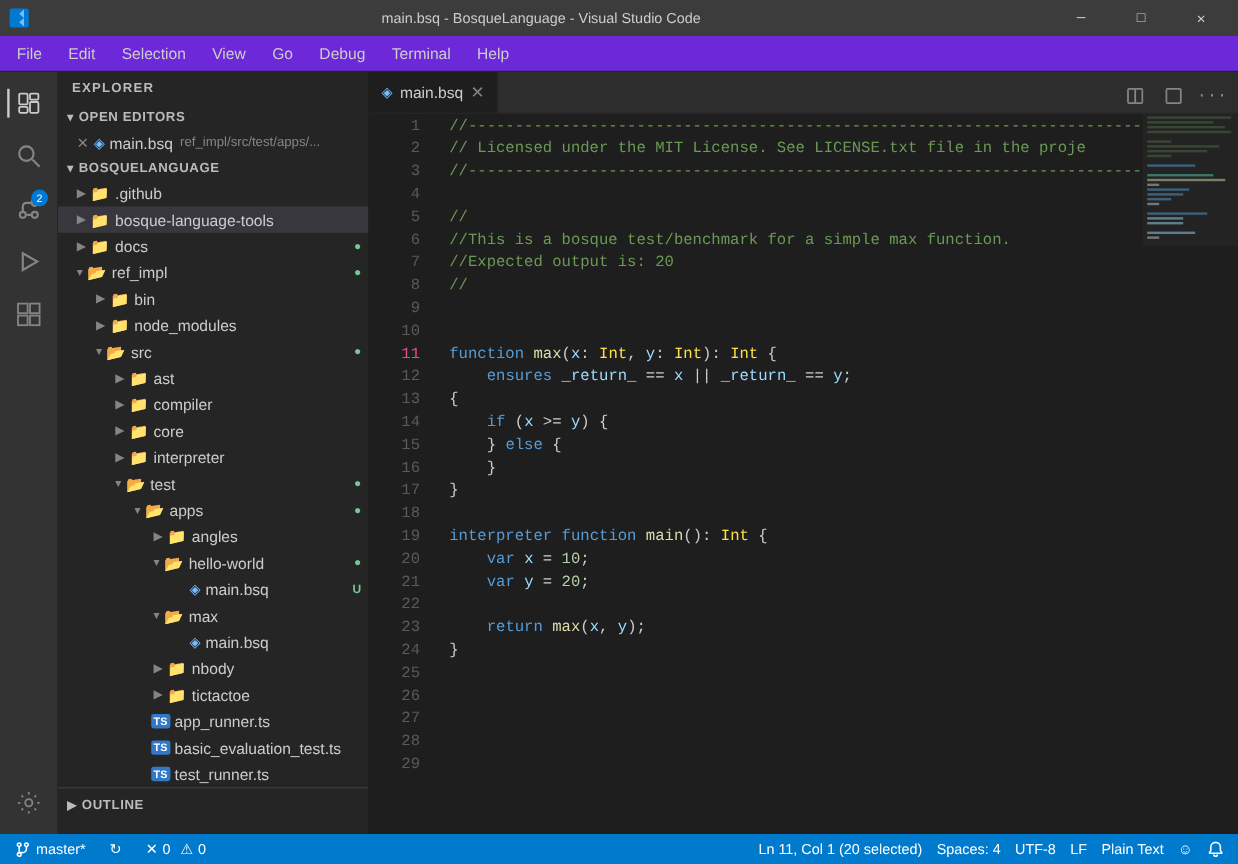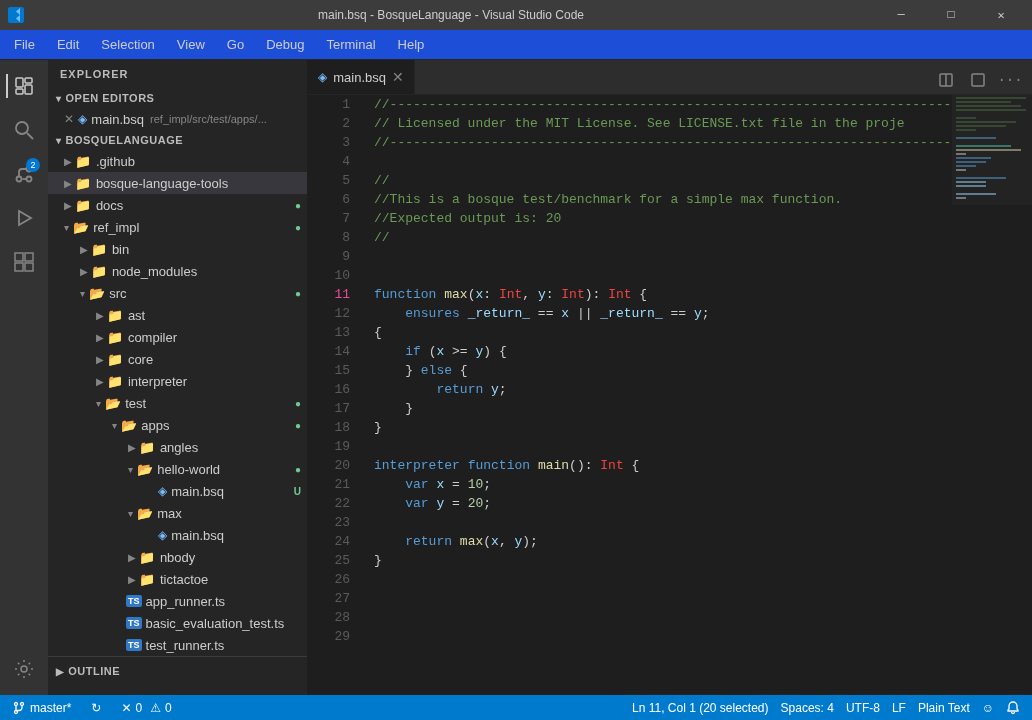--- a/index.html
+++ b/index.html
@@ -53,21 +53,21 @@
       height: 30px;
       display: flex;
       align-items: center;
       justify-content: center;
       cursor: pointer;
       font-size: 12px;
       color: #cccccc;
     }
     
     #menubar {
-      background: #1d4ed8;
+      background: #6d28d9;
       height: 30px;
       display: flex;
       align-items: center;
       padding: 0 4px;
       gap: 2px;
       border-bottom: 1px solid #252526;
     }
     .menu-item {
       padding: 4px 10px;
       cursor: pointer;
@@ -272,21 +272,21 @@
     #code-content::-webkit-scrollbar-thumb { background: #424242; }
     .code-line {
       display: block;
       white-space: pre;
       height: 19px;
     }
     
     .c-comment { color: #6a9955; }
     .c-keyword { color: #569cd6; }
     .c-function { color: #dcdcaa; }
-    .c-type { color: #ef4444; }
+    .c-type { color: #fde047; }
     .c-number { color: #b5cea8; }
     .c-namespace { color: #4ec9b0; }
     .c-variable { color: #9cdcfe; }
     
     #minimap {
       width: 80px;
       background: #1e1e1e;
       overflow: hidden;
       opacity: 0.7;
     }
@@ -628,21 +628,20 @@
         <span class="code-line c-comment">//This is a bosque test/benchmark for a simple max function.</span>
         <span class="code-line c-comment">//Expected output is: 20</span>
         <span class="code-line c-comment">//</span>
         <span class="code-line"> </span>
         <span class="code-line"> </span>
         <span class="code-line"><span class="c-keyword">function</span> <span class="c-function">max</span>(<span class="c-variable">x</span>: <span class="c-type">Int</span>, <span class="c-variable">y</span>: <span class="c-type">Int</span>): <span class="c-type">Int</span> {</span>
         <span class="code-line">    <span class="c-keyword">ensures</span> <span class="c-variable">_return_</span> == <span class="c-variable">x</span> || <span class="c-variable">_return_</span> == <span class="c-variable">y</span>;</span>
         <span class="code-line">{</span>
         <span class="code-line">    <span class="c-keyword">if</span> (<span class="c-variable">x</span> &gt;= <span class="c-variable">y</span>) {</span>
         <span class="code-line">    } <span class="c-keyword">else</span> {</span>
-        <span class="code-line">        <span class="c-keyword">return</span> <span class="c-variable">y</span>;</span>
         <span class="code-line">    }</span>
         <span class="code-line">}</span>
         <span class="code-line"> </span>
         <span class="code-line"><span class="c-keyword">interpreter</span> <span class="c-keyword">function</span> <span class="c-function">main</span>(): <span class="c-type">Int</span> {</span>
         <span class="code-line">    <span class="c-keyword">var</span> <span class="c-variable">x</span> = <span class="c-number">10</span>;</span>
         <span class="code-line">    <span class="c-keyword">var</span> <span class="c-variable">y</span> = <span class="c-number">20</span>;</span>
         <span class="code-line"> </span>
         <span class="code-line">    <span class="c-keyword">return</span> <span class="c-function">max</span>(<span class="c-variable">x</span>, <span class="c-variable">y</span>);</span>
         <span class="code-line">}</span>
         <span class="code-line"> </span>

